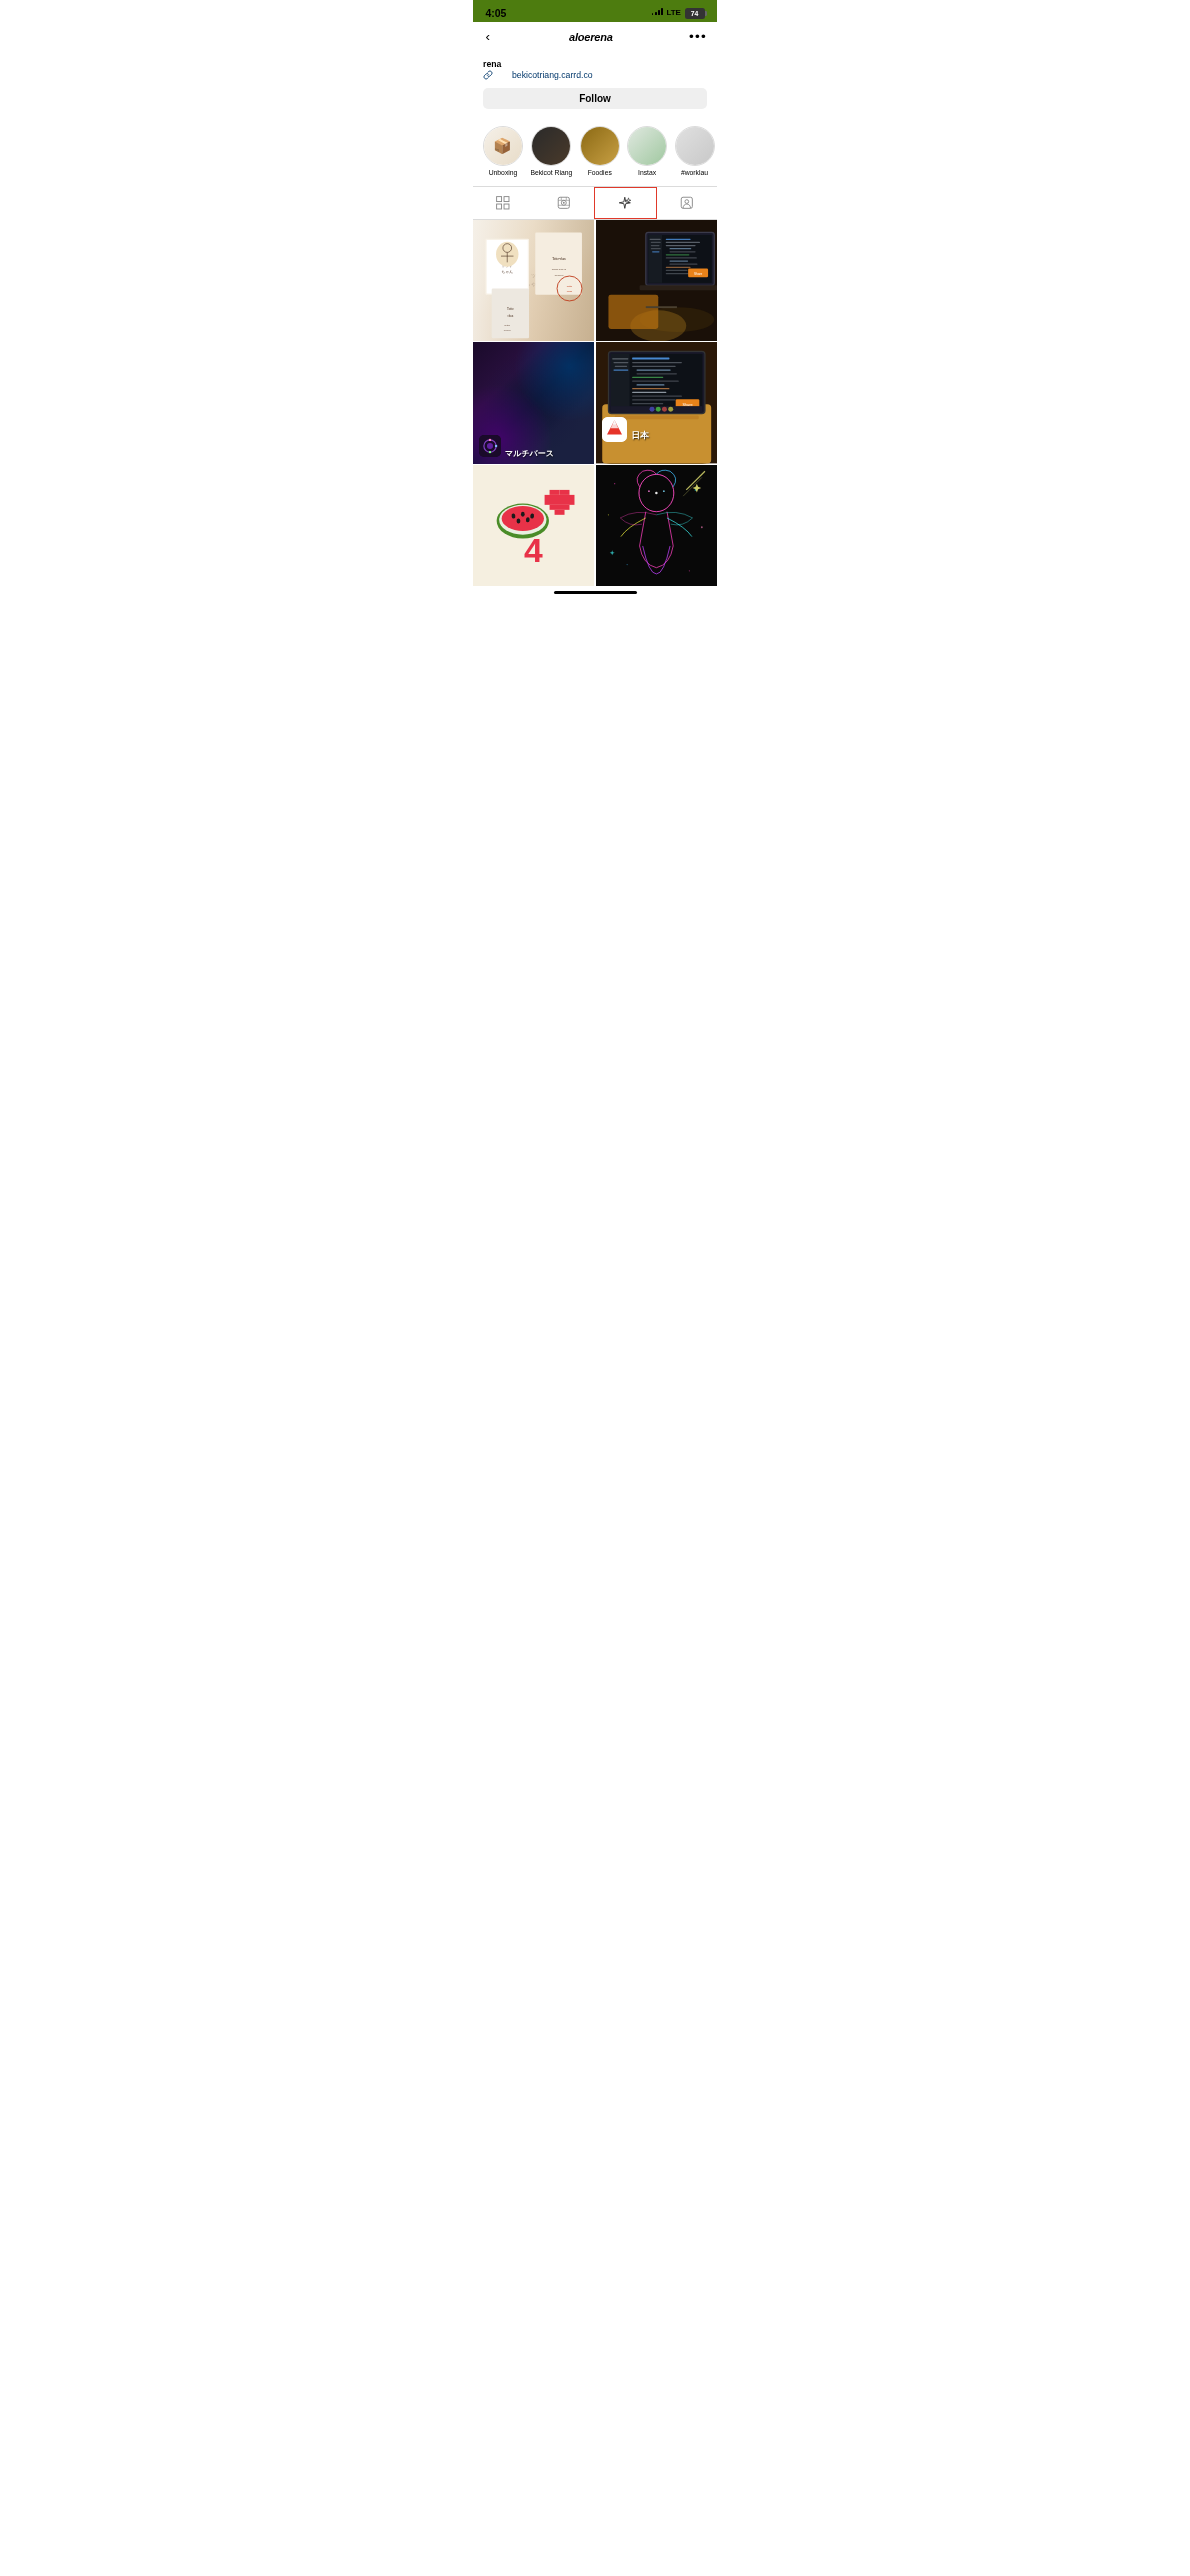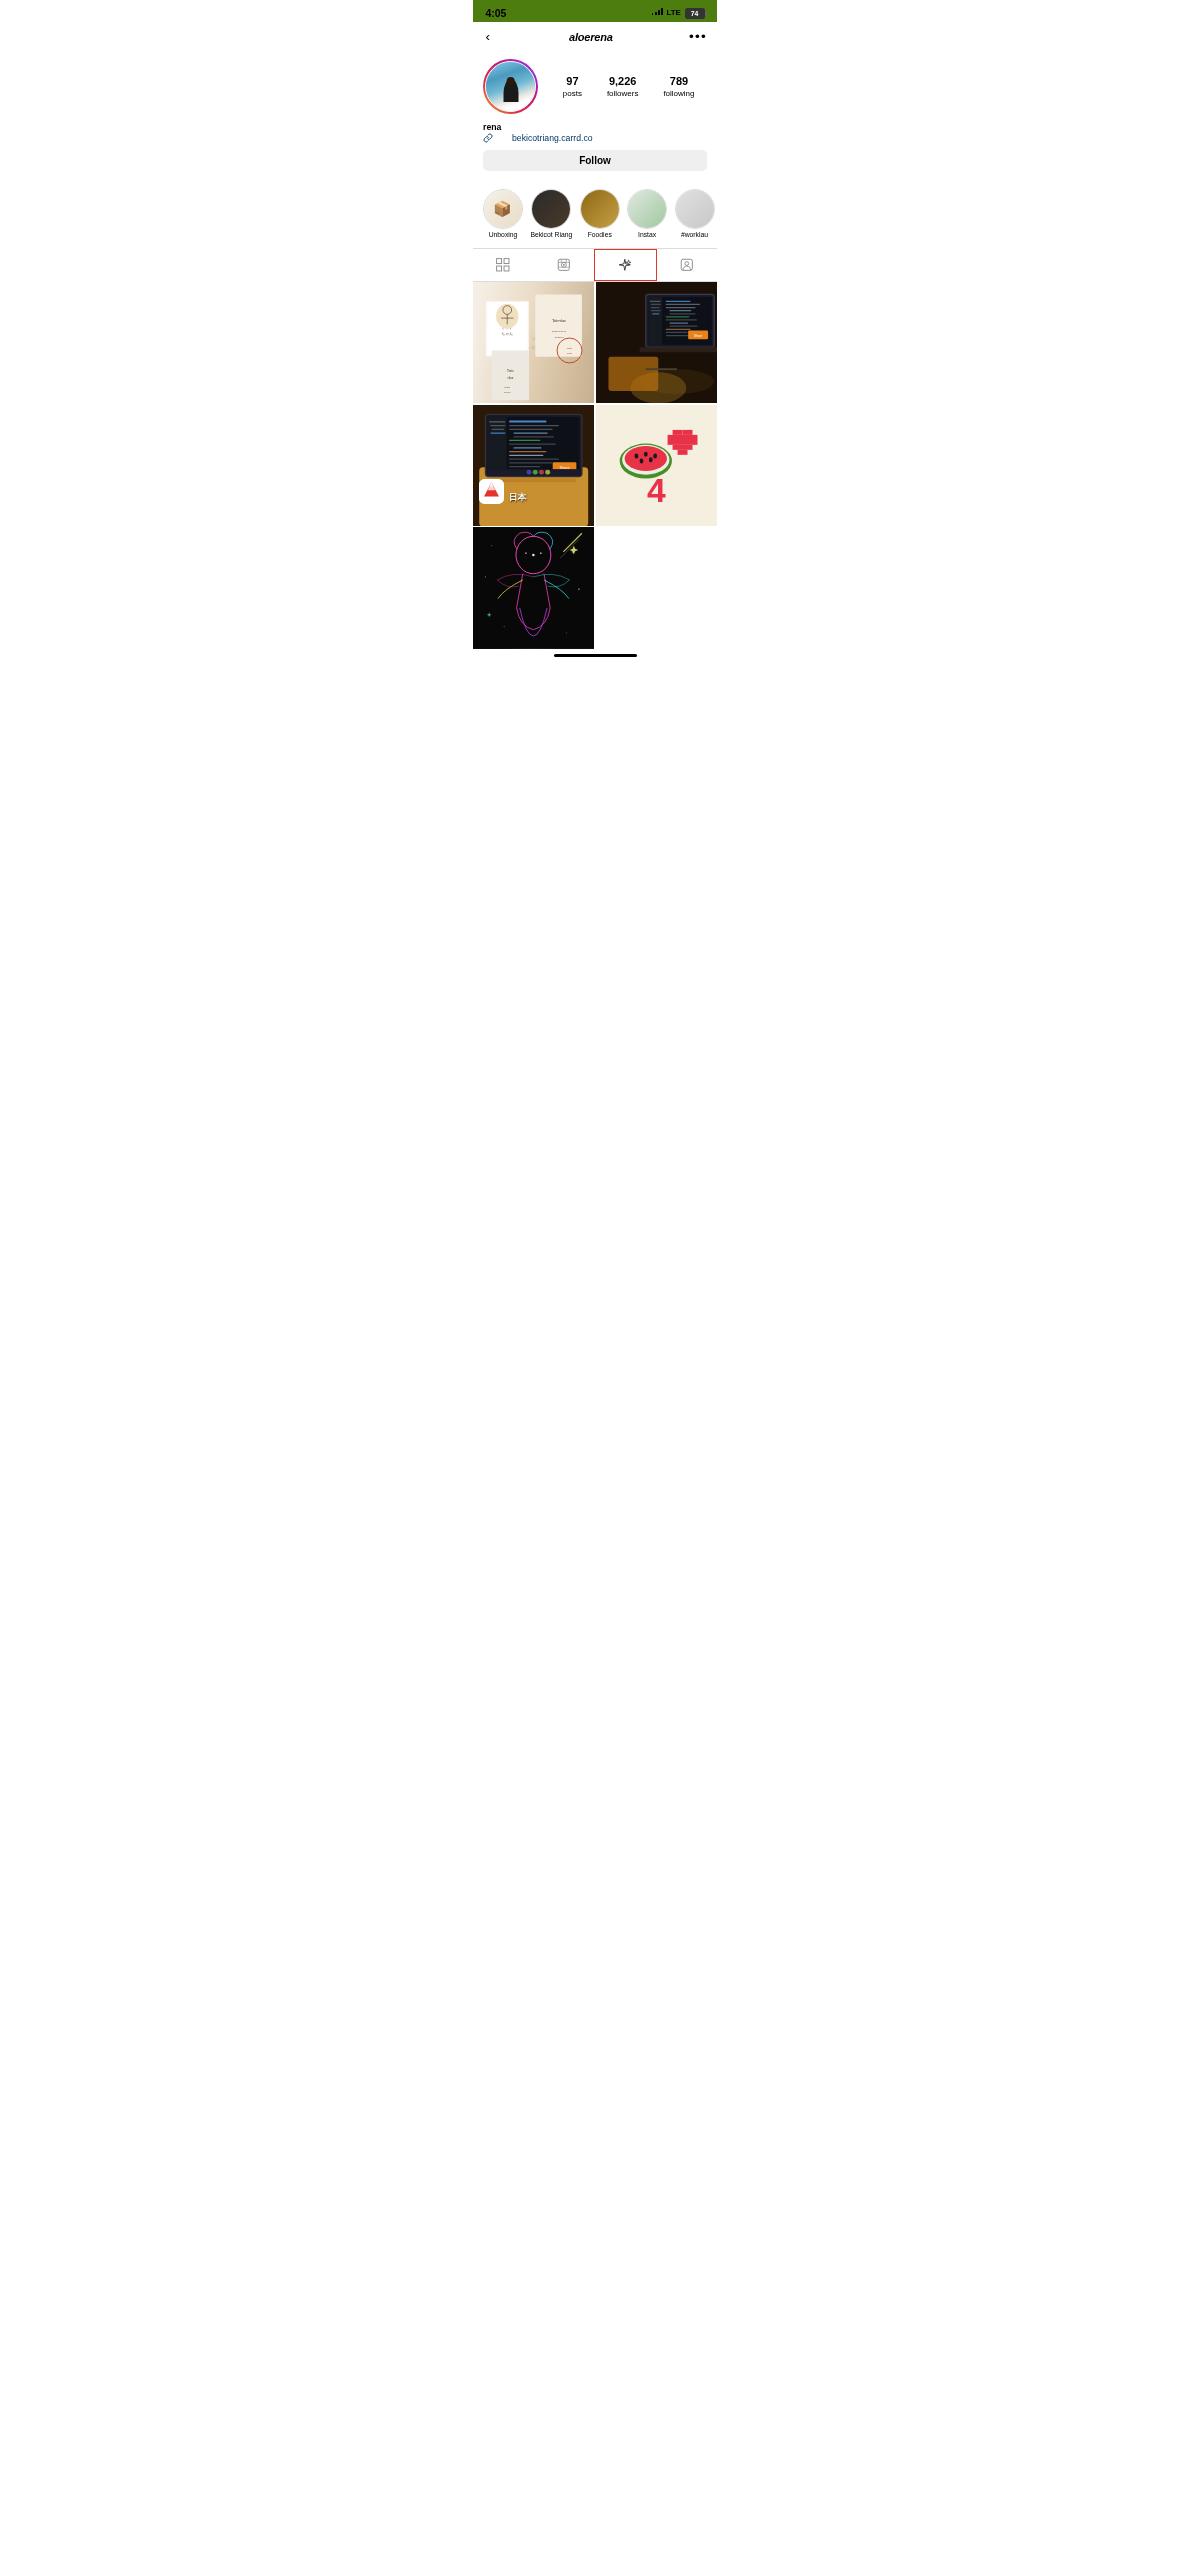--- a/index.html
+++ b/index.html
@@ -466,43 +466,20 @@
   </div>
 </div>
 
 <div class="nav-header">
   <span class="nav-back">‹</span>
   <span class="nav-username italic-style">aloerena</span>
   <span class="nav-more">•••</span>
 </div>
 
 <div class="profile-section">
-  <div class="profile-top">
-
-    <div class="avatar-wrapper">
-      <div class="avatar-inner">
-        <div class="avatar-img"></div>
-      </div>
-    </div>
-
-    <div class="stats-row">
-      <div class="stat-item">
-        <span class="stat-number">97</span>
-        <span class="stat-label">posts</span>
-      </div>
-      <div class="stat-item">
-        <span class="stat-number">9,226</span>
-        <span class="stat-label">followers</span>
-      </div>
-      <div class="stat-item">
-        <span class="stat-number">789</span>
-        <span class="stat-label">following</span>
-      </div>
-    </div>
-  </div>
 
   
   <div class="profile-name">rena</div>
 
   
   <a class="profile-link" href="#">
     <span class="link-icon">
       <svg width="10" height="10" viewBox="0 0 16 16" fill="none" xmlns="http://www.w3.org/2000/svg">
         <path d="M7 9C7.5 9.7 8.3 10.2 9.2 10.2C10.1 10.2 11 9.8 11.7 9.1L13.4 7.4C14.7 6.1 14.7 4 13.4 2.7C12.1 1.4 10 1.4 8.7 2.7L7.8 3.6" stroke="#00376b" stroke-width="1.5" stroke-linecap="round"></path>
         <path d="M9 7C8.5 6.3 7.7 5.8 6.8 5.8C5.9 5.8 5 6.2 4.3 6.9L2.6 8.6C1.3 9.9 1.3 12 2.6 13.3C3.9 14.6 6 14.6 7.3 13.3L8.2 12.4" stroke="#00376b" stroke-width="1.5" stroke-linecap="round"></path>
@@ -667,20 +644,37 @@
         <rect x="70" y="105" width="125" height="8" rx="2" fill="#2a2018"></rect>
 
         <ellipse cx="100" cy="170" rx="45" ry="25" fill="#c89020" opacity="0.3"></ellipse>
         <rect x="20" y="120" width="80" height="55" rx="4" fill="#b87010" opacity="0.7"></rect>
 
         <line x1="80" y1="140" x2="130" y2="140" stroke="#4a4030" stroke-width="3"></line>
       </svg>
     </div>
   </div>
 
+  <div class="post-item">
+    <div class="post-bg post-multiverse">
+      <div class="multiverse-content"></div>
+
+      <div class="post-overlay-icon" style="background:#1a0a2a; border-radius:5px; display:flex; align-items:center; justify-content:center;">
+        <svg width="22" height="22" viewBox="0 0 36 36" xmlns="http://www.w3.org/2000/svg">
+          <rect width="36" height="36" rx="8" fill="#1a0a2a"></rect>
+          <circle cx="18" cy="18" r="10" fill="none" stroke="#8040c0" stroke-width="2"></circle>
+          <circle cx="18" cy="18" r="5" fill="#6020a0"></circle>
+          <circle cx="18" cy="8" r="2" fill="#ff80c0"></circle>
+          <circle cx="28" cy="18" r="2" fill="#80c0ff"></circle>
+          <circle cx="18" cy="28" r="2" fill="#80ff80"></circle>
+        </svg>
+      </div>
+      <span class="post-overlay-text" style="bottom:5px; left:32px;">マルチバース</span>
+    </div>
+  </div>
 
   <div class="post-item">
     <div class="post-bg post-japan">
       <svg width="100%" height="100%" viewBox="0 0 195 195" xmlns="http://www.w3.org/2000/svg" style="position:absolute;inset:0;">
         <rect width="195" height="195" fill="#2a1808"></rect>
 
         <rect x="10" y="100" width="175" height="95" rx="6" fill="#c89030"></rect>
 
         <rect x="20" y="15" width="155" height="100" rx="5" fill="#1a1a2a" stroke="#333" stroke-width="2"></rect>
         <rect x="24" y="19" width="147" height="92" fill="#0d1117"></rect>

